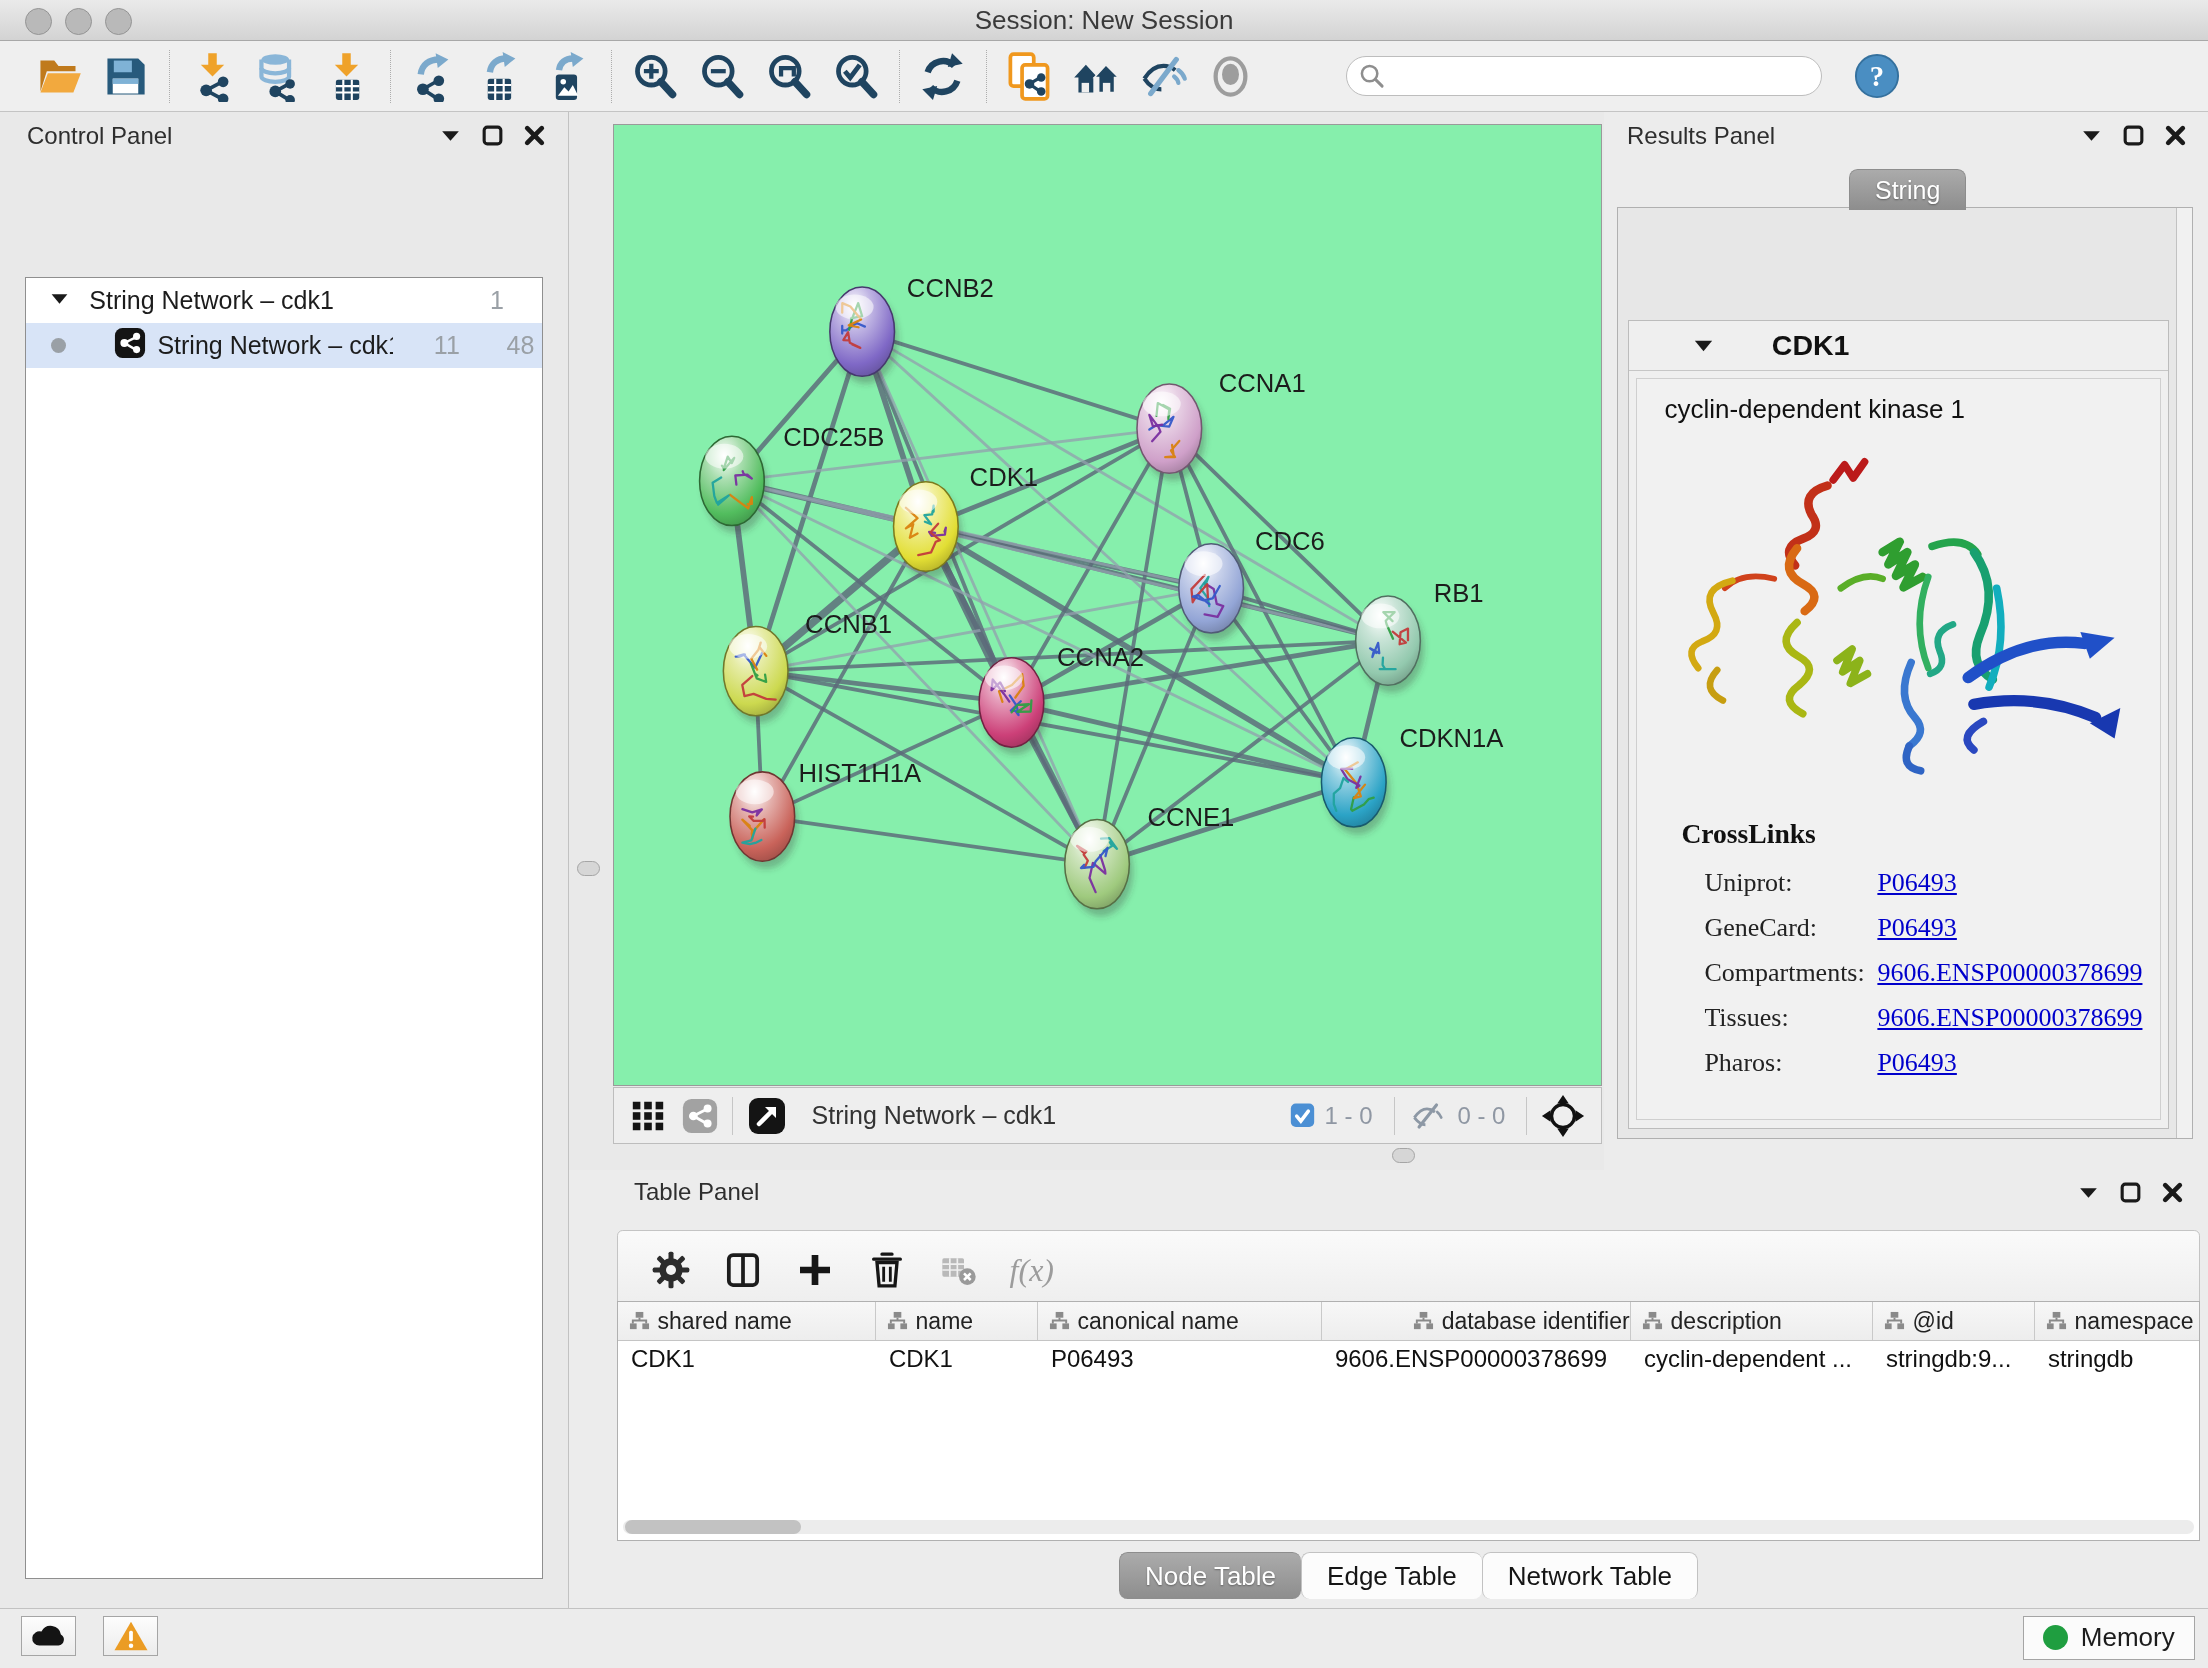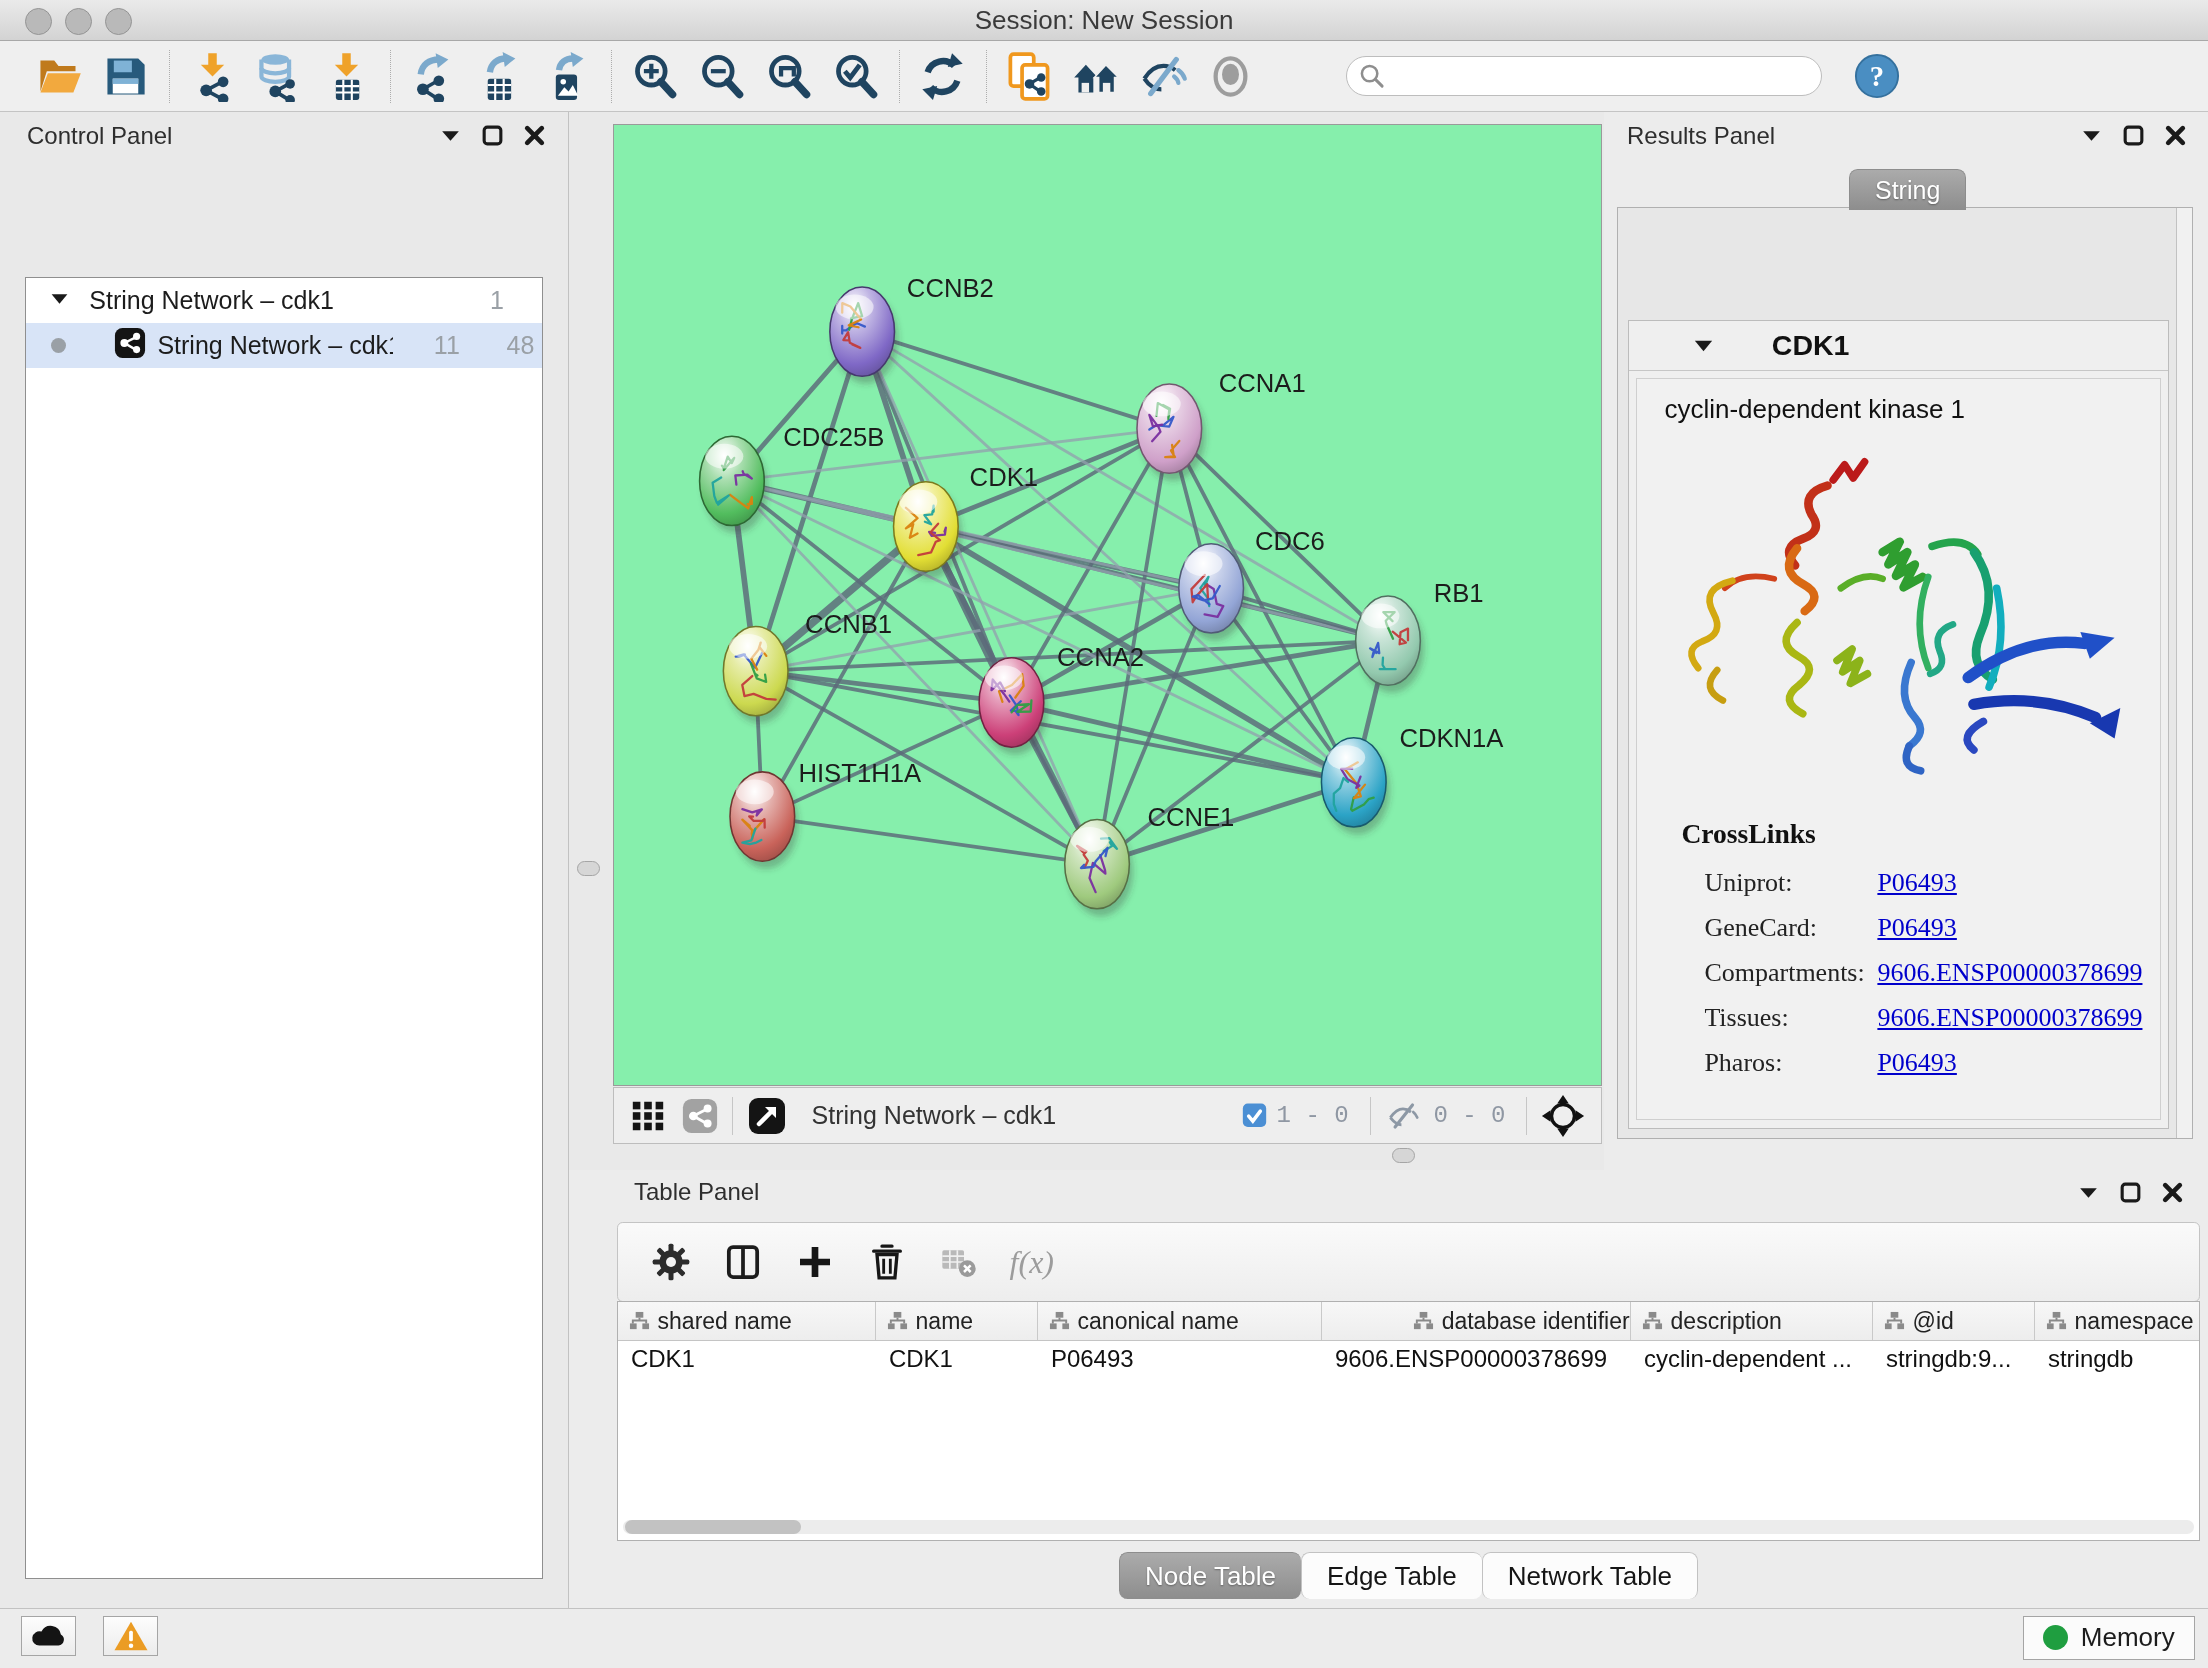--- a/index.html
+++ b/index.html
@@ -44,21 +44,21 @@
   .trow .cnt{color:#9aa0a6;width:67px;text-align:right;padding-right:7.6px;flex:0 0 auto;}
   .trow.selected{background:#d8e4f7;}
   
   #canvas-wrap{position:absolute;left:569px;top:112px;width:1035px;height:1058px;background:#e9e9e9;}
   #net-canvas{position:absolute;left:44px;top:12.4px;width:989px;height:962px;background:#86efac;
     border:1px solid #9a9a9a;box-sizing:border-box;}
   #net-toolbar{position:absolute;left:44px;top:975px;width:989px;height:57px;background:#eeeeee;
     border:1px solid #bdbdbd;box-sizing:border-box;display:flex;align-items:center;padding:0 13.3px;}
   #net-toolbar .nt-title{font-size:25px;color:#333;margin-left:23px;}
   #net-toolbar .spacer{flex:1;}
-  #net-toolbar .cnt{font-size:24px;color:#8f97a3;margin:0 9.5px;font-family:Liberation Mono, monospace;}
+  #net-toolbar .cnt{font-size:24px;color:#8f97a3;margin:0 9.5px;}
   .ntsep{width:0;height:38px;border-left:1px solid #c6c6c6;margin:0 11.4px;}
   .split-dot{position:absolute;width:21px;height:13.3px;border-radius:7.6px;background:#d6d6d6;border:1px solid #a5a5a5;}
   
   #results-panel{position:absolute;left:1604px;top:112px;width:605px;height:1058px;background:#ececec;}
   #rp-tab{position:absolute;left:245px;top:57px;z-index:2;}
   #rp-box{position:absolute;left:13.3px;top:95px;width:576px;height:932px;background:#e7e7e7;
     border:1px solid #b0b0b0;box-sizing:border-box;}
   #rp-actions{position:absolute;left:9.5px;right:23px;top:9.5px;height:91px;border:1px solid #bcbcbc;background:#efefef;}
   .rbtn{position:absolute;top:23px;height:45px;background:linear-gradient(#ffffff,#ececec);
     border:1px solid #b5b5b5;border-radius:9.5px;font-size:25px;line-height:45px;text-align:center;color:#111;}
@@ -69,21 +69,21 @@
   .edesc{position:absolute;left:27px;top:15px;font-size:26px;color:#111;}
   #protein{position:absolute;left:46px;top:57px;}
   .xl-title{position:absolute;left:44px;top:439px;font-family:Liberation Serif, serif;font-weight:bold;font-size:27.6px;color:#111;}
   .xl-rows{position:absolute;left:67px;top:481px;right:19px;}
   .xl-row{height:45px;display:flex;align-items:center;font-family:"Liberation Serif",serif;font-size:26px;}
   .xl-label{width:173px;color:#222;flex:0 0 auto;}
   .xl-value{color:#0000cc;text-decoration:underline;}
   .vsb{position:absolute;right:0;top:0;width:15px;height:100%;background:#f1f1f1;border-left:1px solid #c2c2c2;}
   
   #table-panel{position:absolute;left:609px;top:1170px;right:0;height:439px;background:#ececec;}
-  #tp-toolbar{position:absolute;left:7.6px;right:7.6px;top:52px;height:80px;border:1px solid #c4c4c4;border-radius:5.7px;
+  #tp-toolbar{position:absolute;left:7.6px;right:7.6px;top:60px;height:80px;border:1px solid #c4c4c4;border-radius:5.7px;
     background:linear-gradient(#fafafa,#ededed);display:flex;align-items:center;padding-left:32px;box-sizing:border-box;}
   #tp-toolbar .ticon{width:42px;height:42px;margin-right:30px;display:flex;align-items:center;justify-content:center;}
   .fx{font-family:"Liberation Serif",serif;font-style:italic;font-size:32px;color:#9c9c9c;}
   #tp-table{position:absolute;left:7.6px;right:7.6px;top:131px;height:240px;border:1px solid #b0b0b0;background:#fff;
     box-sizing:border-box;overflow:hidden;}
   .thead{display:flex;height:38px;background:linear-gradient(#f7f7f7,#ededed);border-bottom:1px solid #c4c4c4;}
   .th{display:flex;align-items:center;gap:7.6px;font-size:23px;color:#222;border-right:1px solid #c9c9c9;
     padding-left:11.4px;box-sizing:border-box;overflow:hidden;white-space:nowrap;flex:0 0 auto;justify-content:flex-start;}
   .tdrow{display:flex;height:36px;}
   .td{font-size:24px;color:#111;padding-left:13.3px;box-sizing:border-box;overflow:hidden;white-space:nowrap;

